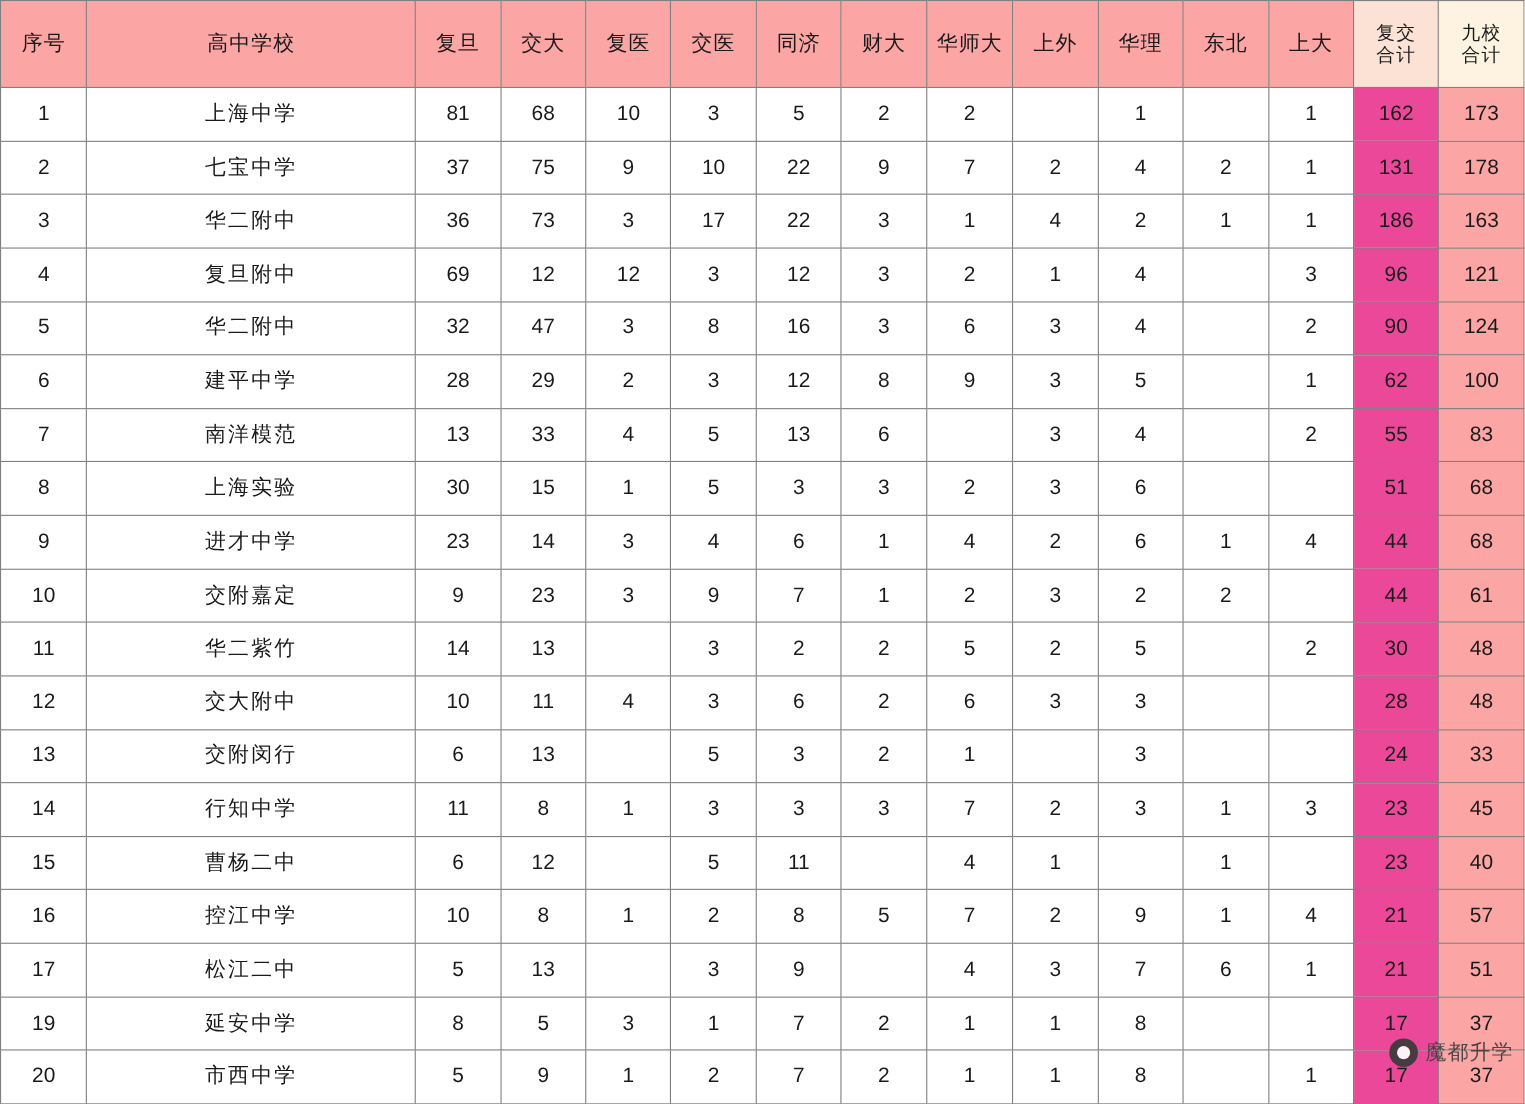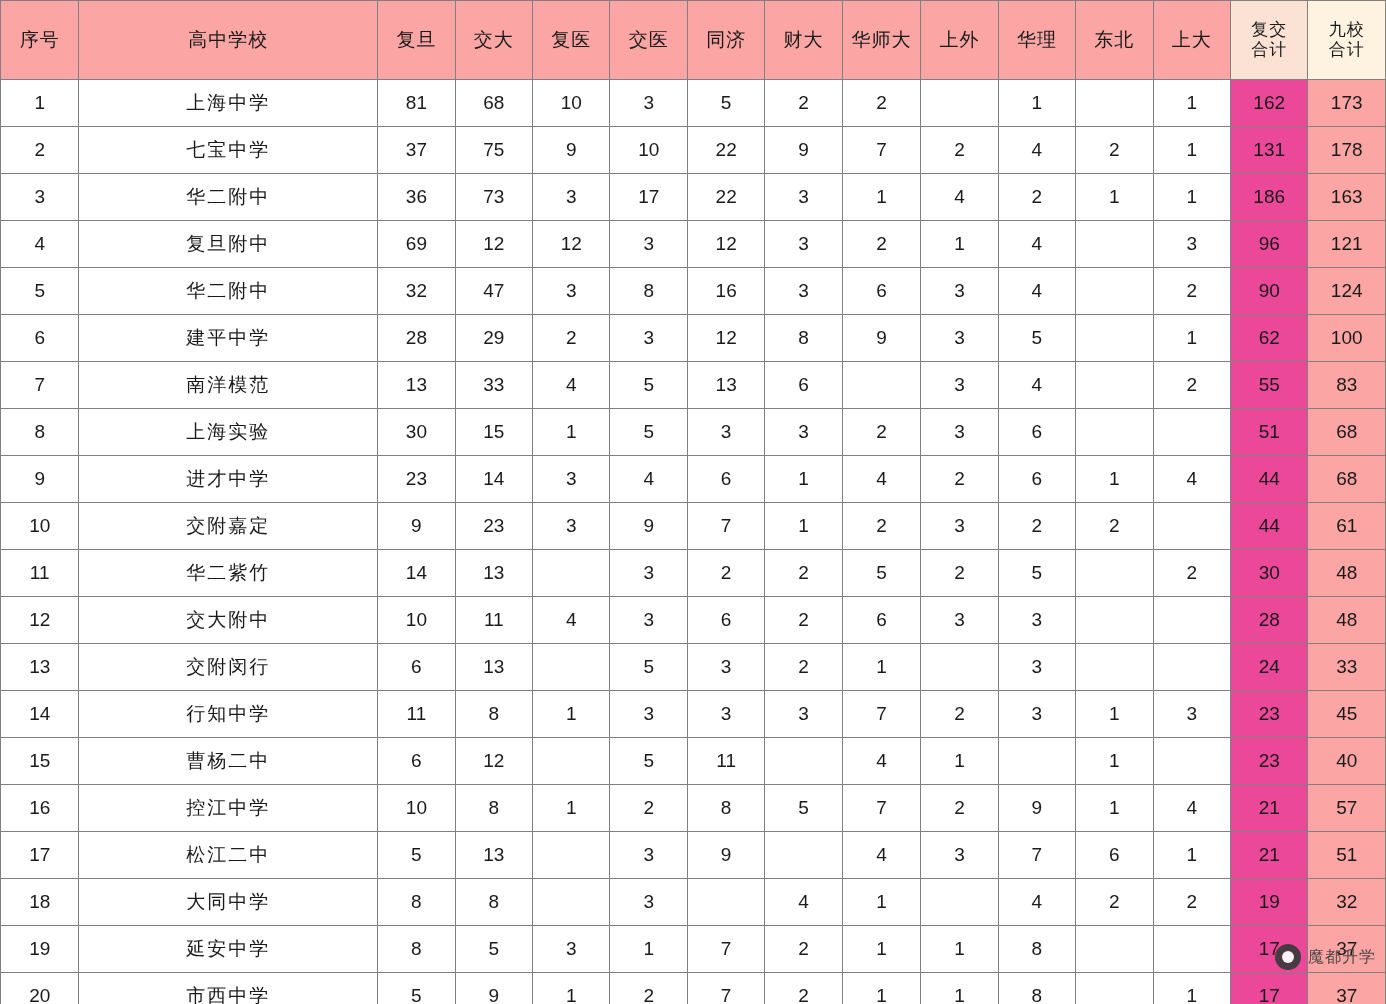--- a/index.html
+++ b/index.html
@@ -94,21 +94,21 @@
     content: "";
     position: absolute;
     left: 7px;
     top: 7px;
     width: 12px;
     height: 12px;
     border-radius: 50%;
     background: #ffffff;
   }
   .wm-text {
-    font-size: 16px;
+    font-size: 19px;
     color: #3f3f3f;
     letter-spacing: 1px;
     font-family: Liberation Mono, monospace;
   }
 </style>
 </head>
 <body>
 
 <table class="rank-table">
   <colgroup>
@@ -437,37 +437,20 @@
         <td></td>
         <td>4</td>
         <td>3</td>
         <td>7</td>
         <td>6</td>
         <td>1</td>
         <td class="sum-fj">21</td>
         <td class="sum-nine">51</td>
       </tr>
       <tr>
-        <td class="idx">18</td>
-        <td class="school">大同中学</td>
-        <td>8</td>
-        <td>8</td>
-        <td></td>
-        <td>3</td>
-        <td></td>
-        <td>4</td>
-        <td>1</td>
-        <td></td>
-        <td>4</td>
-        <td>2</td>
-        <td>2</td>
-        <td class="sum-fj">19</td>
-        <td class="sum-nine">32</td>
-      </tr>
-      <tr>
         <td class="idx">19</td>
         <td class="school">延安中学</td>
         <td>8</td>
         <td>5</td>
         <td>3</td>
         <td>1</td>
         <td>7</td>
         <td>2</td>
         <td>1</td>
         <td>1</td>

